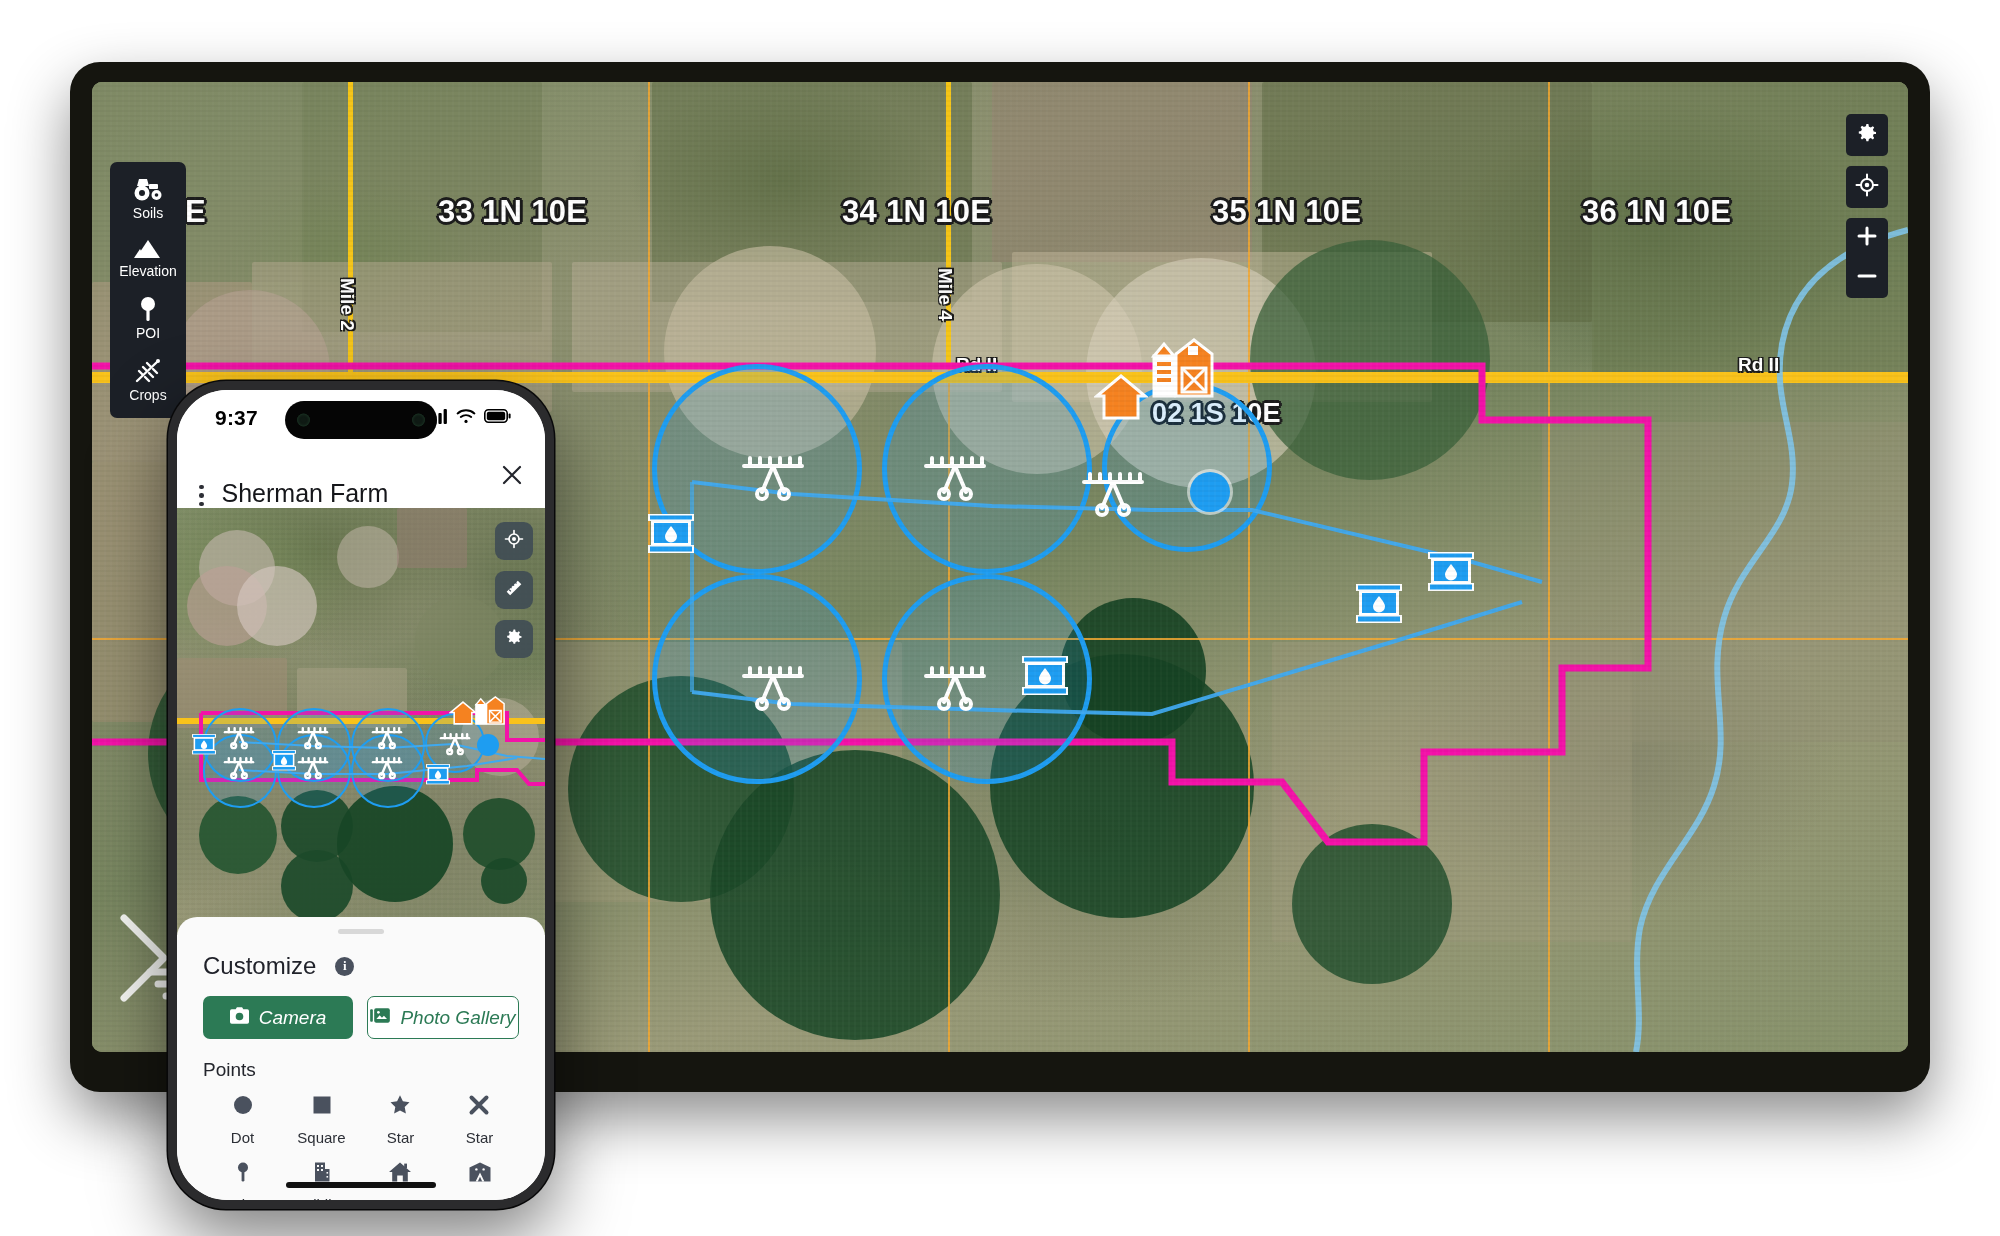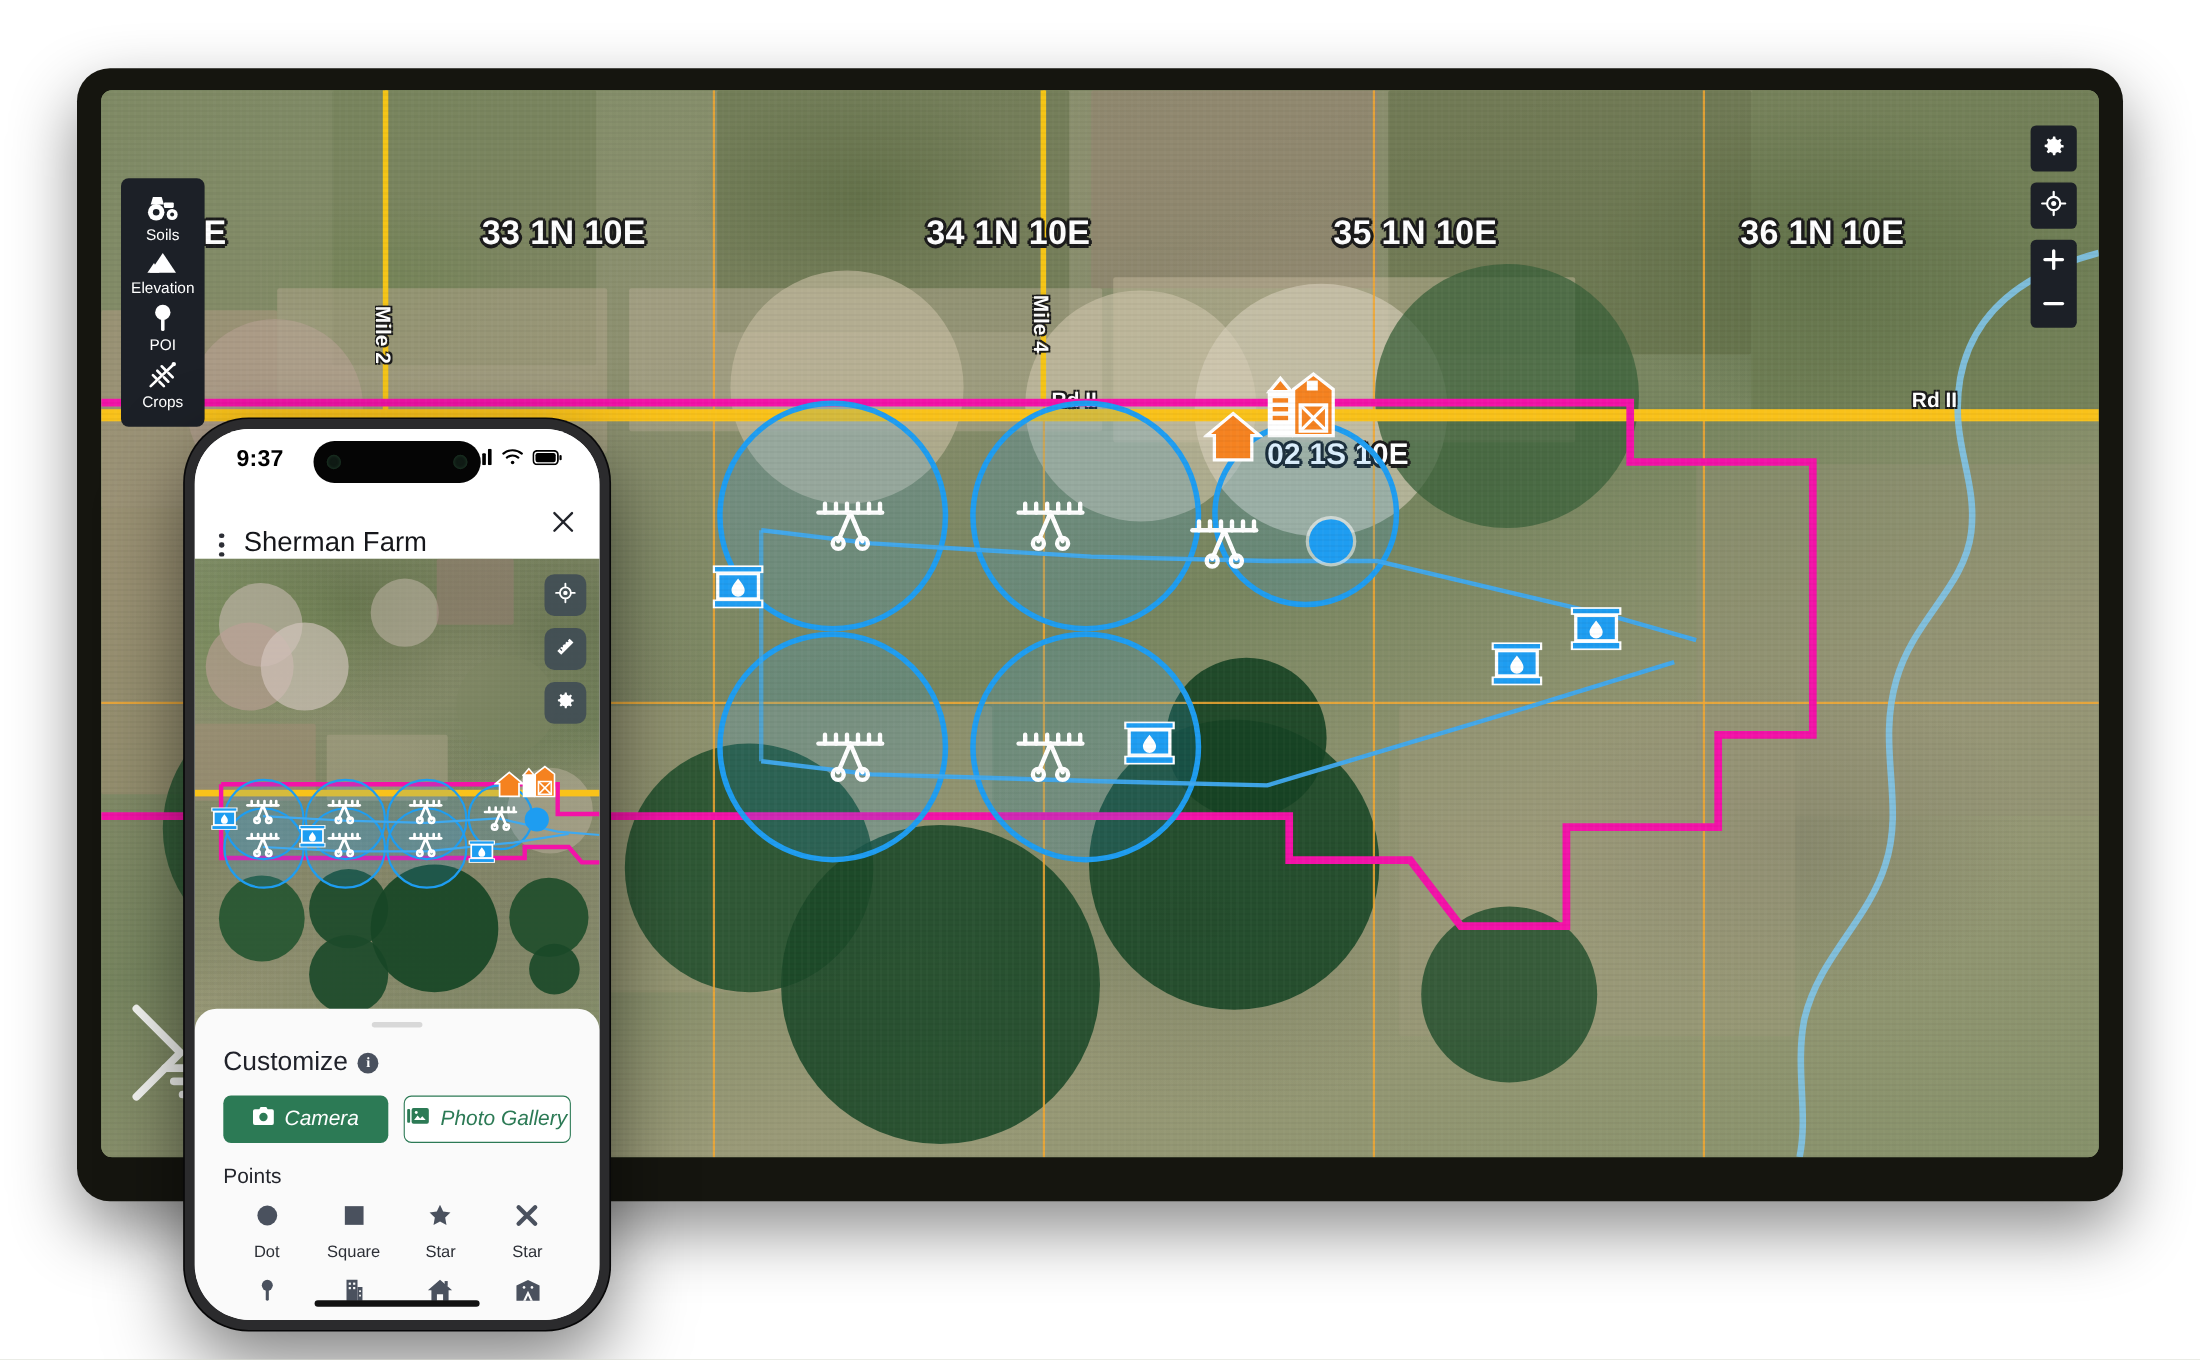--- a/index.html
+++ b/index.html
@@ -113,21 +113,21 @@
   .searchbar .divider { width:2px; height:22px; background:#cfd3d8; margin-left:128px; }
   .searchbar .loc {
     color:#f2f4f6; font-size:21px; margin-left:13px; white-space:nowrap;
   }
 
   
   .toolrail {
     position:absolute; left:18px; top:80px;
     width:76px; padding:14px 0 16px;
     background:#1c2027; border-radius:7px;
-    display:flex; flex-direction:column; align-items:center; gap:8px;
+    display:flex; flex-direction:column; align-items:center; gap:18px;
   }
   .tool { display:flex; flex-direction:column; align-items:center; gap:4px; cursor:pointer; }
   .tool svg { display:block; }
   .tool .lbl { color:#fff; font-size:14px; line-height:1; }
 
   
   .mapctl {
     position:absolute; right:20px; top:32px;
     display:flex; flex-direction:column; gap:10px; align-items:center;
   }
@@ -198,21 +198,21 @@
   }
 
   
   .sheet {
     position:absolute; left:0; right:0; bottom:0;
     background:#fafafa; border-radius:20px 20px 50px 50px;
     padding:12px 26px 0;
     height:283px;
   }
   .grabber { width:46px; height:5px; border-radius:3px; background:#d8d8d8; margin:0 auto 18px; }
-  .sheet h2 { font-size:24px; font-weight:400; color:#20222a; display:flex; align-items:center; gap:9px; }
+  .sheet h2 { font-size:24px; font-weight:400; color:#20222a; display:flex; align-items:center; gap:19px; }
   .info-ic {
     width:19px; height:19px; border-radius:50%; background:#4a515e;
     color:#fff; font-size:13px; font-weight:700; display:flex;
     align-items:center; justify-content:center; font-family:"Liberation Serif",serif;
   }
   .btnrow { display:flex; gap:14px; margin-top:16px;font-style:italic; }
   .btn-pill {
     flex:1; height:43px; border-radius:7px;
     display:flex; align-items:center; justify-content:center; gap:10px;
     font-size:19px; cursor:pointer;

